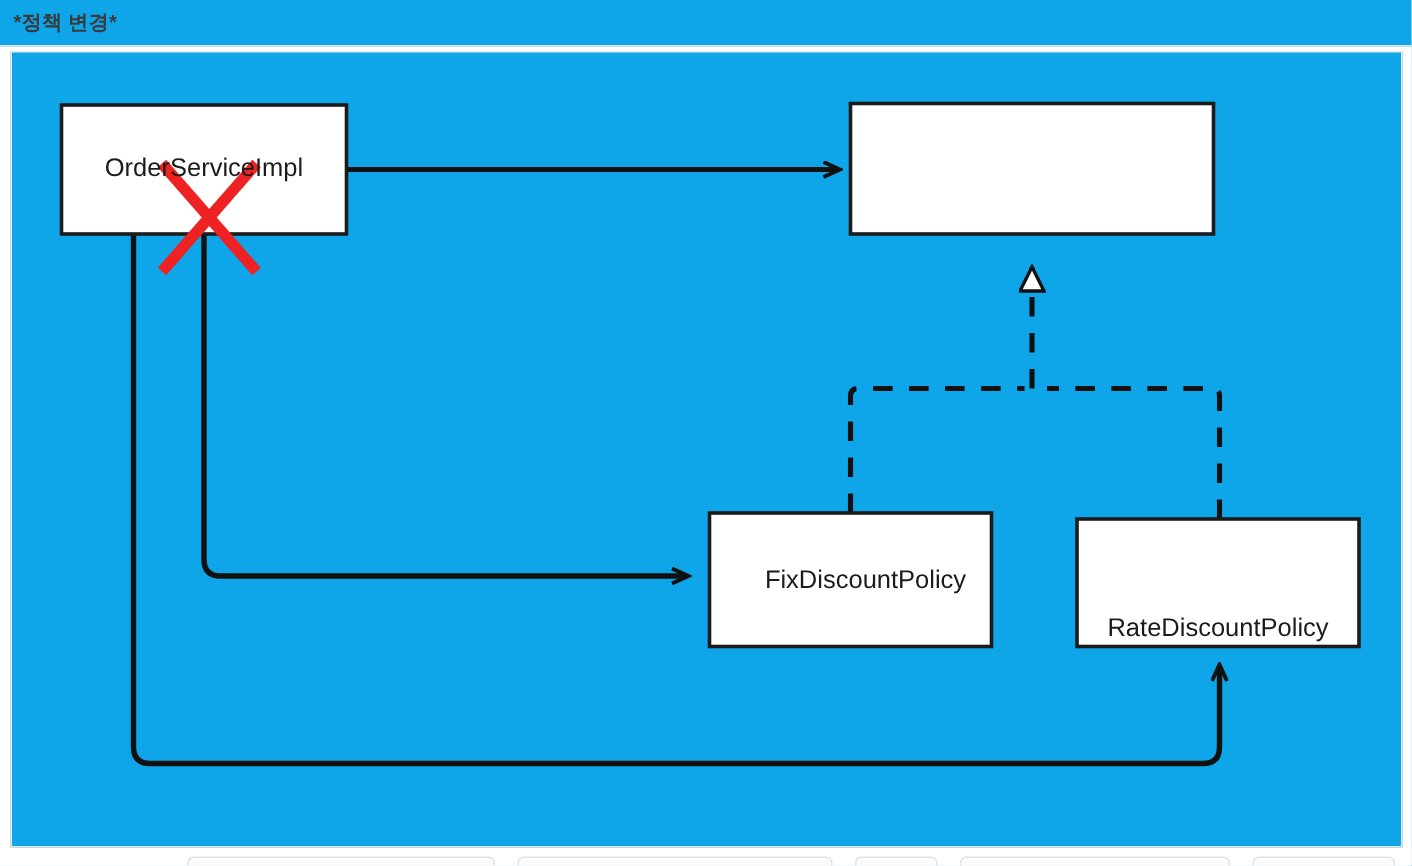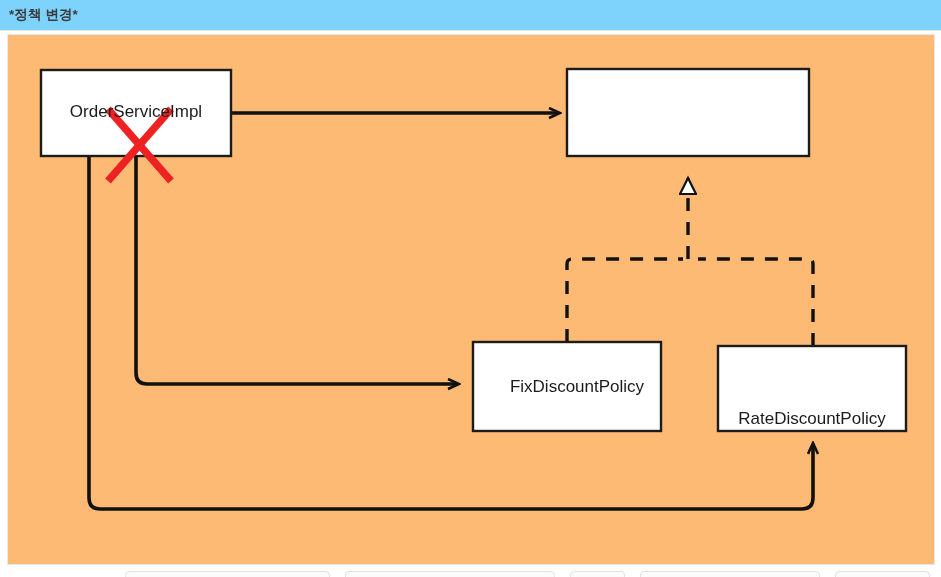--- a/index.html
+++ b/index.html
@@ -18,21 +18,21 @@
     position: absolute;
     inset: 0;
     background: #ffffff;
   }
   
   .header-band {
     position: absolute;
     left: 0; top: 0;
     width: 941px;
     height: 31px;
-    background: #7dd3fc;
+    background: #0ea5e9;
     border-bottom: 1px solid #e6e6e6;
     box-sizing: border-box;
     text-align: center;
   }
   .header-title {
     position: absolute;
     left: 9px;
     top: 6px;
     font-size: 13.5px;
     font-weight: bold;
@@ -40,21 +40,21 @@
     letter-spacing: 0.1px;
     white-space: nowrap;
   }
   
   .canvas {
     position: absolute;
     left: 7px;
     top: 34px;
     width: 928px;
     height: 531px;
-    background: #fdba74;
+    background: #0ea5e9;
     border: 1px solid #e9e9e9;
     box-sizing: border-box;
     overflow: hidden;
   }
   .canvas svg {
     position: absolute;
     left: 0; top: 0;
   }
   
   .node-label {

